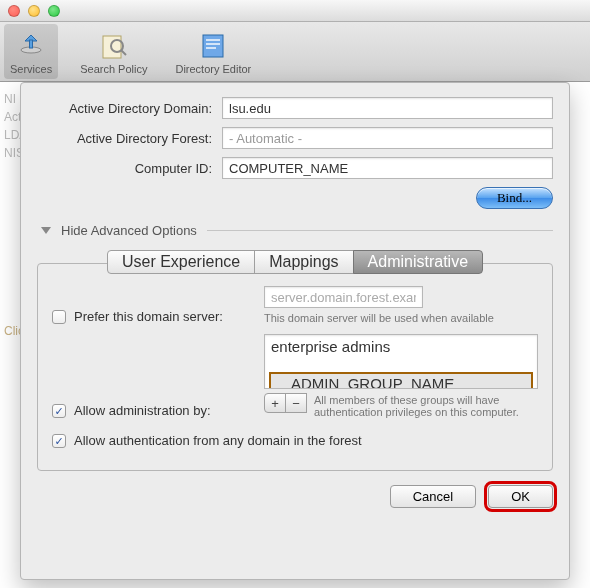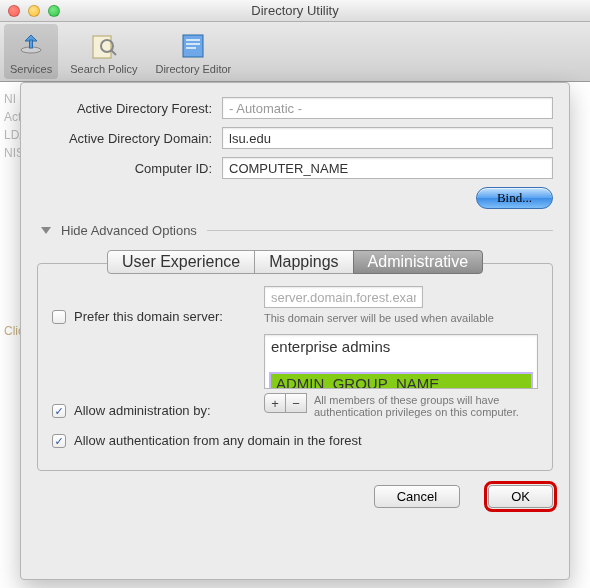--- a/index.html
+++ b/index.html
@@ -41,21 +41,21 @@
     font-size: 13px;
     color: #444;
   }
   .toolbar {
     height: 60px;
     background: linear-gradient(#e8e8e8, #cfcfcf);
     border-bottom: 1px solid #9a9a9a;
     display: flex;
     align-items: stretch;
     padding: 2px 4px;
-    gap: 6px;
+    gap: 16px;
   }
   .tool {
     display: flex;
     flex-direction: column;
     align-items: center;
     justify-content: flex-end;
     padding: 2px 6px 4px 6px;
     border-radius: 4px;
     font-size: 11px;
     color: #555;
@@ -205,23 +205,23 @@
     box-shadow: inset 0 1px 2px rgba(0,0,0,0.1);
     height: 55px;
     font-size: 15px;
     overflow: hidden;
   }
   .listbox .li {
     padding: 3px 6px;
   }
   .listbox .li.editing {
     margin: 14px 4px 2px 4px;
-    border: 2px solid #c4b5fd;
-    padding: 1px 5px;
-    background: #84cc16;
+    border: 2px solid #a16207;
+    padding: 1px 20px;
+    background: #e5e5e5;
   }
   .addremove {
     display: flex;
     margin-top: 4px;
   }
   .sqbtn {
     width: 22px; height: 20px;
     background: linear-gradient(#fdfdfd,#e0e0e0);
     border: 1px solid #9f9f9f;
     margin-right: -1px;
@@ -237,21 +237,21 @@
   .members-hint {
     font-size: 11px;
     color: #777;
     margin-left: 8px;
     flex: 1;
     padding-top: 1px;
   }
   .bottom-row {
     display: flex;
     justify-content: flex-end;
-    gap: 28px;
+    gap: 12px;
     margin-top: 14px;
   }
   .btn {
     background: linear-gradient(#fdfdfd,#e4e4e4);
     border: 1px solid #9a9a9a;
     border-radius: 4px;
     padding: 3px 22px;
     font-size: 13px;
     font-family: inherit;
   }
@@ -262,21 +262,20 @@
 </style>
 </head>
 <body>
 
 <div class="titlebar">
   <div class="traffic">
     <div class="tlight red"></div>
     <div class="tlight yellow"></div>
     <div class="tlight green"></div>
   </div>
-  <div class="title">Directory Utility</div>
 </div>
 
 <div class="toolbar">
   <div class="tool active">
     <div class="ticon">
       <svg width="30" height="30" viewBox="0 0 30 30">
         <ellipse cx="15" cy="19" rx="10" ry="3" fill="#cfcfcf" stroke="#888"></ellipse>
         <path d="M15 4 L9 10 L21 10 Z" fill="#5aa0e0" stroke="#2a6aa8"></path>
         <rect x="13.5" y="9" width="3" height="8" fill="#5aa0e0" stroke="#2a6aa8"></rect>
       </svg>
@@ -310,26 +309,26 @@
   <div>NI</div>
   <div>Active Director</div>
   <div>LDAPv1</div>
   <div>NIS</div>
   <div style="margin-top:160px;color:#c7b082">Click the lock to prevent further</div>
 </div>
 
 <div class="sheet">
 
   <div class="form-row">
+    <label>Active Directory Domain:</label>
+    <input class="text-input" value="lsu.edu" style="">
+  </div>
+  <div class="form-row">
     <label>Active Directory Forest:</label>
     <input class="text-input" readonly="" value="- Automatic -" style="">
-  </div>
-  <div class="form-row">
-    <label>Active Directory Domain:</label>
-    <input class="text-input" value="lsu.edu" style="">
   </div>
   <div class="form-row">
     <label>Computer ID:</label>
     <input class="text-input" value="COMPUTER_NAME" style="">
   </div>
 
   <div class="bind-row">
     <button class="aqua-btn">Bind...</button>
   </div>
 

